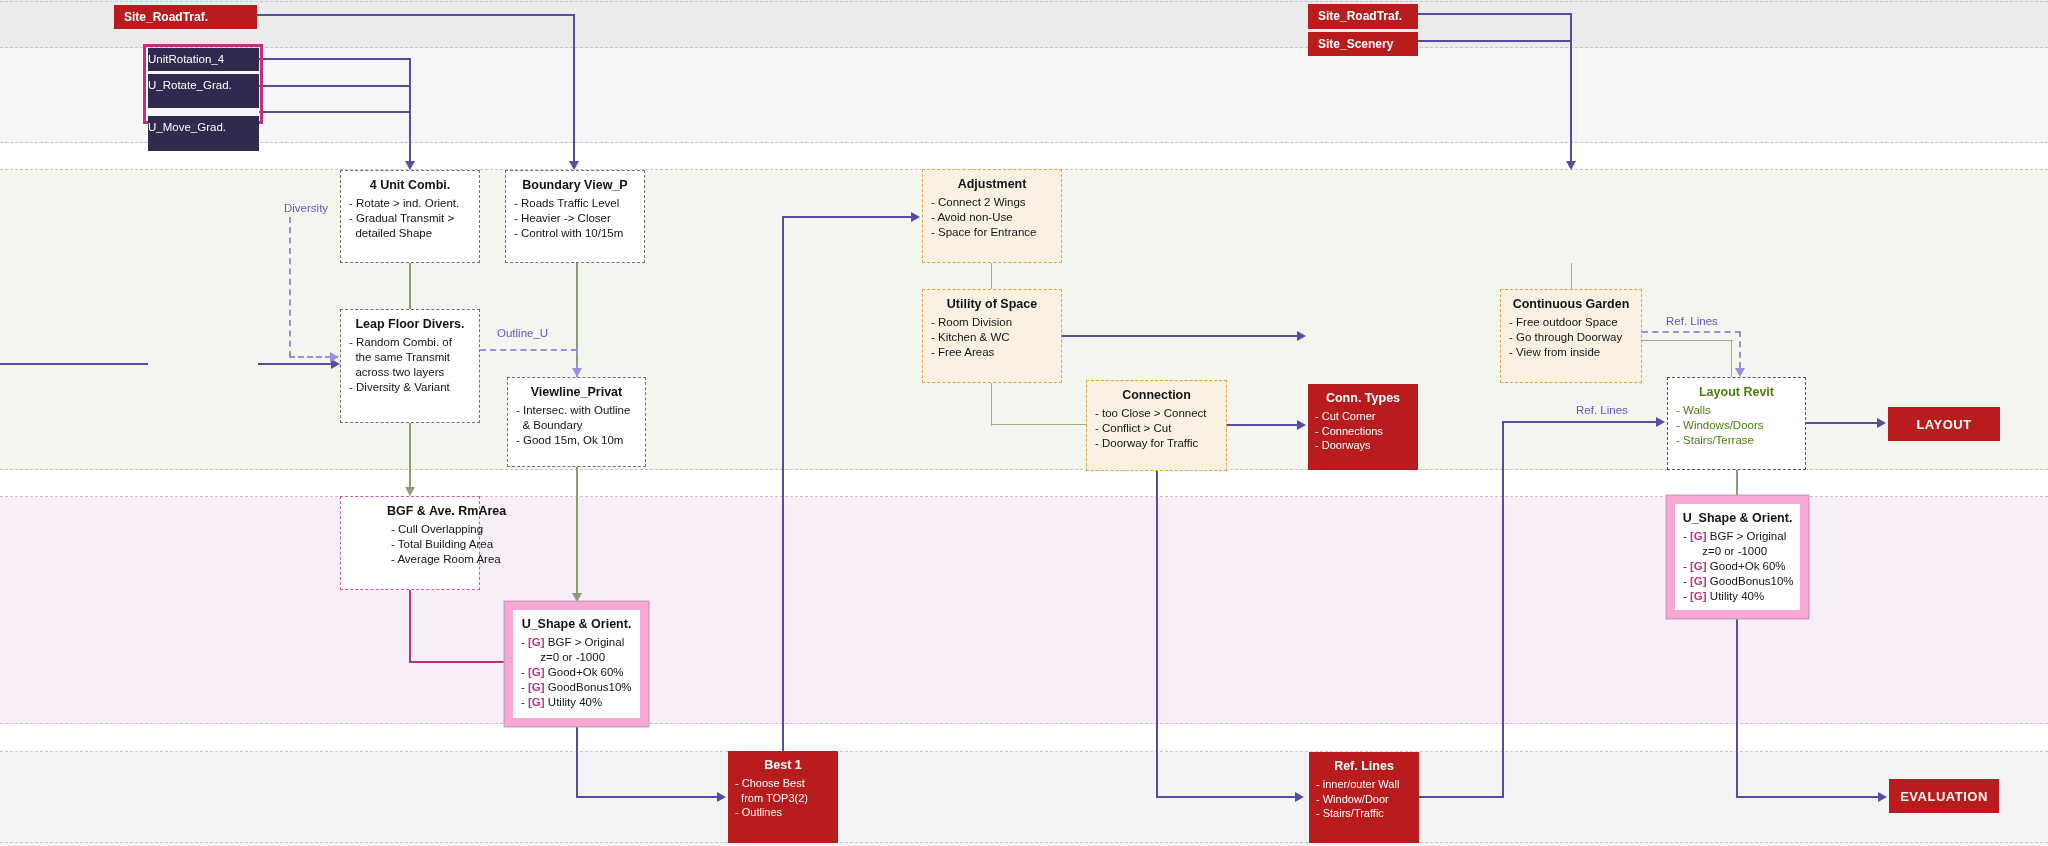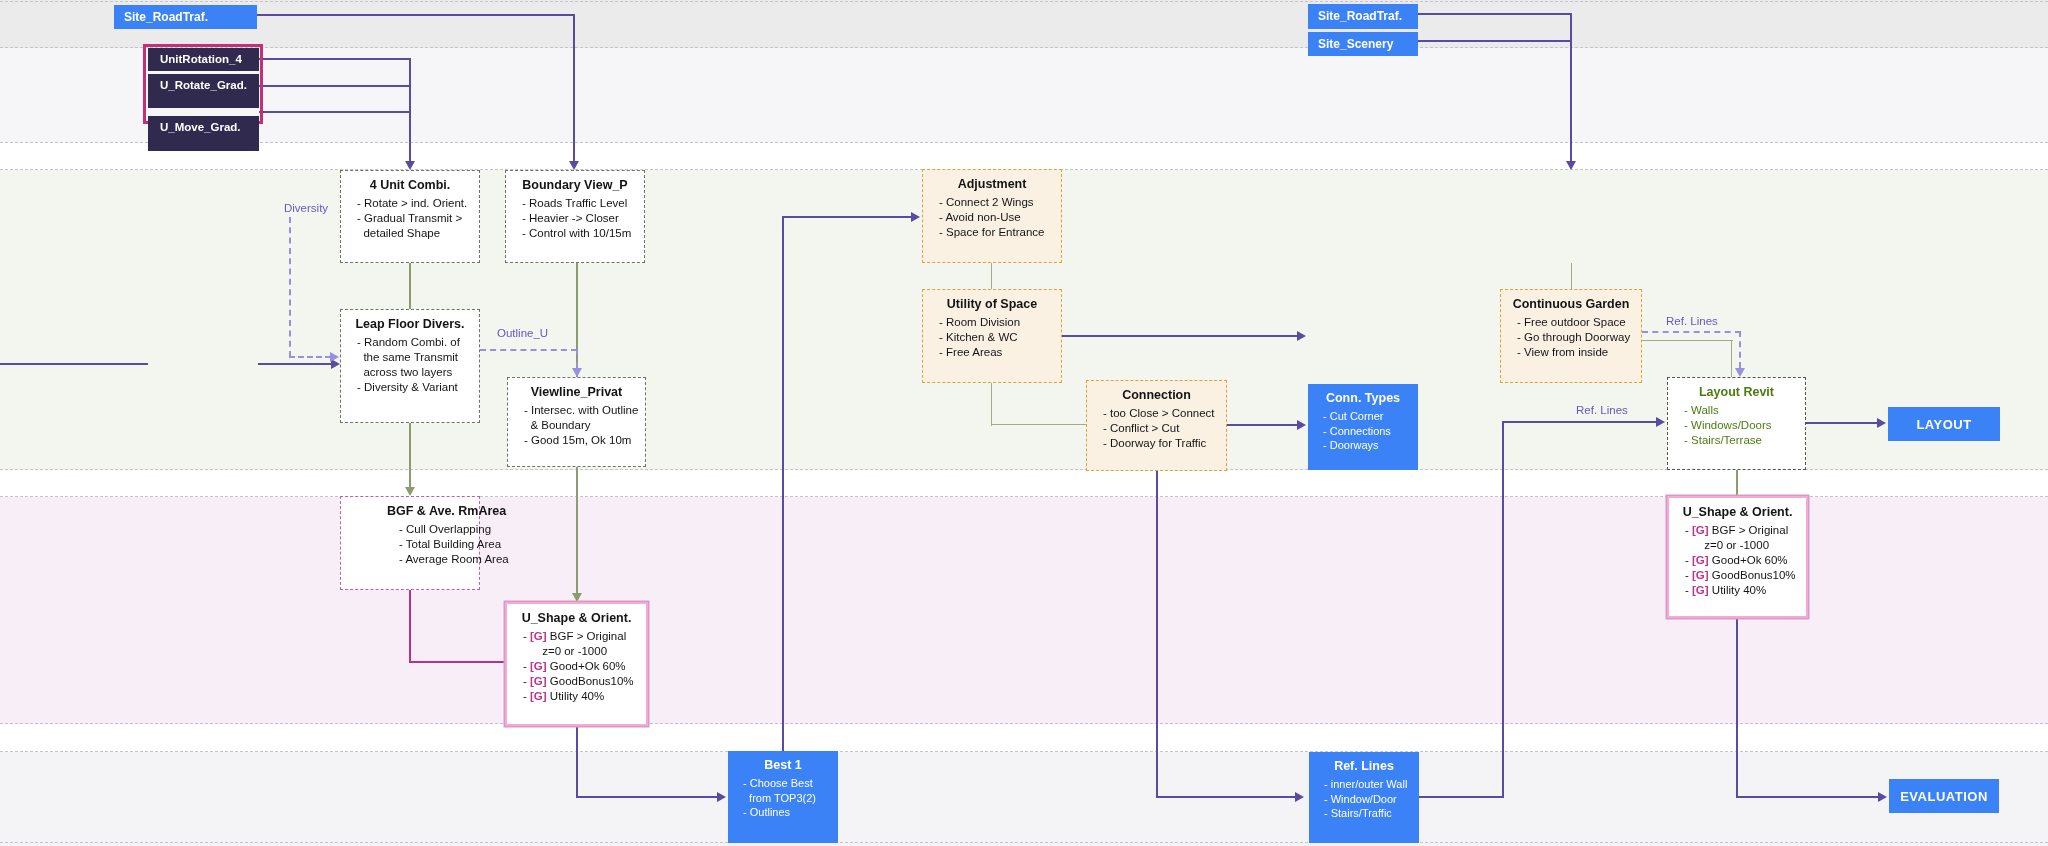--- a/index.html
+++ b/index.html
@@ -22,32 +22,32 @@
   .magenta{border-top:2px solid #b53380;}
   .magentav{border-left:2px solid #b53380;}
   .dash{border-top:2px dashed #9a8ede;}
   .dashv{border-left:2px dashed #9a8ede;}
   .ah-r{position:absolute;width:0;height:0;border-top:5px solid transparent;border-bottom:5px solid transparent;border-left:9px solid #5a4aa0;}
   .ah-d{position:absolute;width:0;height:0;border-left:5px solid transparent;border-right:5px solid transparent;border-top:9px solid #5a4aa0;}
   .ah-olive-d{border-top-color:#8d9b70;}
   .ah-dash-d{border-top-color:#9a8ede;}
   
   .node{position:absolute;box-sizing:border-box;}
-  .dark{background:#3b82f6;color:#ffffff;}
+  .dark{background:#b91c1c;color:#ffffff;}
   .whitebox{background:#ffffff;border:1.6px dashed #6d7365;color:#141414;}
   .orangebox{background:#fbf1e3;border:1.6px dashed #e2a23b;color:#141414;}
   .pinkdash{background:#ffffff;border:1.6px dashed #c55ca4;color:#141414;}
-  .pinkthick{background:#ffffff;border:2px solid #f9a8d4;box-shadow:0 0 0 1.5px #d49cc5;color:#141414;}
+  .pinkthick{background:#ffffff;border:8px solid #f9a8d4;box-shadow:0 0 0 1.5px #d49cc5;color:#141414;}
   .graydash{background:#ffffff;border:1.6px dashed #52584e;color:#4d7c0f;}
   .node .title{font-weight:bold;font-size:12.5px;text-align:center;padding:7px 4px 4px 4px;white-space:pre;}
-  .node .item{font-size:11.5px;line-height:15px;padding:0 8px;white-space:pre;margin-left:8px;}
+  .node .item{font-size:11.5px;line-height:15px;padding:0 8px;white-space:pre;}
   .dark .item{font-size:11px;line-height:14.5px;padding:0 7px;}
   .chip{font-weight:bold;font-size:12px;line-height:24px;padding-left:10px;white-space:pre;}
   .groupbox{position:absolute;border:3.5px solid #c13078;background:transparent;}
-  .gchip{position:absolute;background:#302a4e;color:#fff;font-weight:bold;font-size:11.5px;line-height:23px;padding-left:12px;box-sizing:border-box;white-space:pre;}
+  .gchip{position:absolute;background:#302a4e;color:#fff;font-weight:normal;font-size:11.5px;line-height:23px;padding-left:0;box-sizing:border-box;white-space:pre;}
   .terminal{display:flex;align-items:center;justify-content:center;font-weight:bold;font-size:13px;letter-spacing:0.5px;}
   .elabel{position:absolute;color:#6657c8;font-size:11.5px;white-space:pre;}
   .gmark{color:#c03488;font-weight:bold;}
 </style>
 </head>
 <body>
 
 <div class="canvas">
 
   <div class="band" style="top:0;height:48px;background:#ebebeb;"></div>

